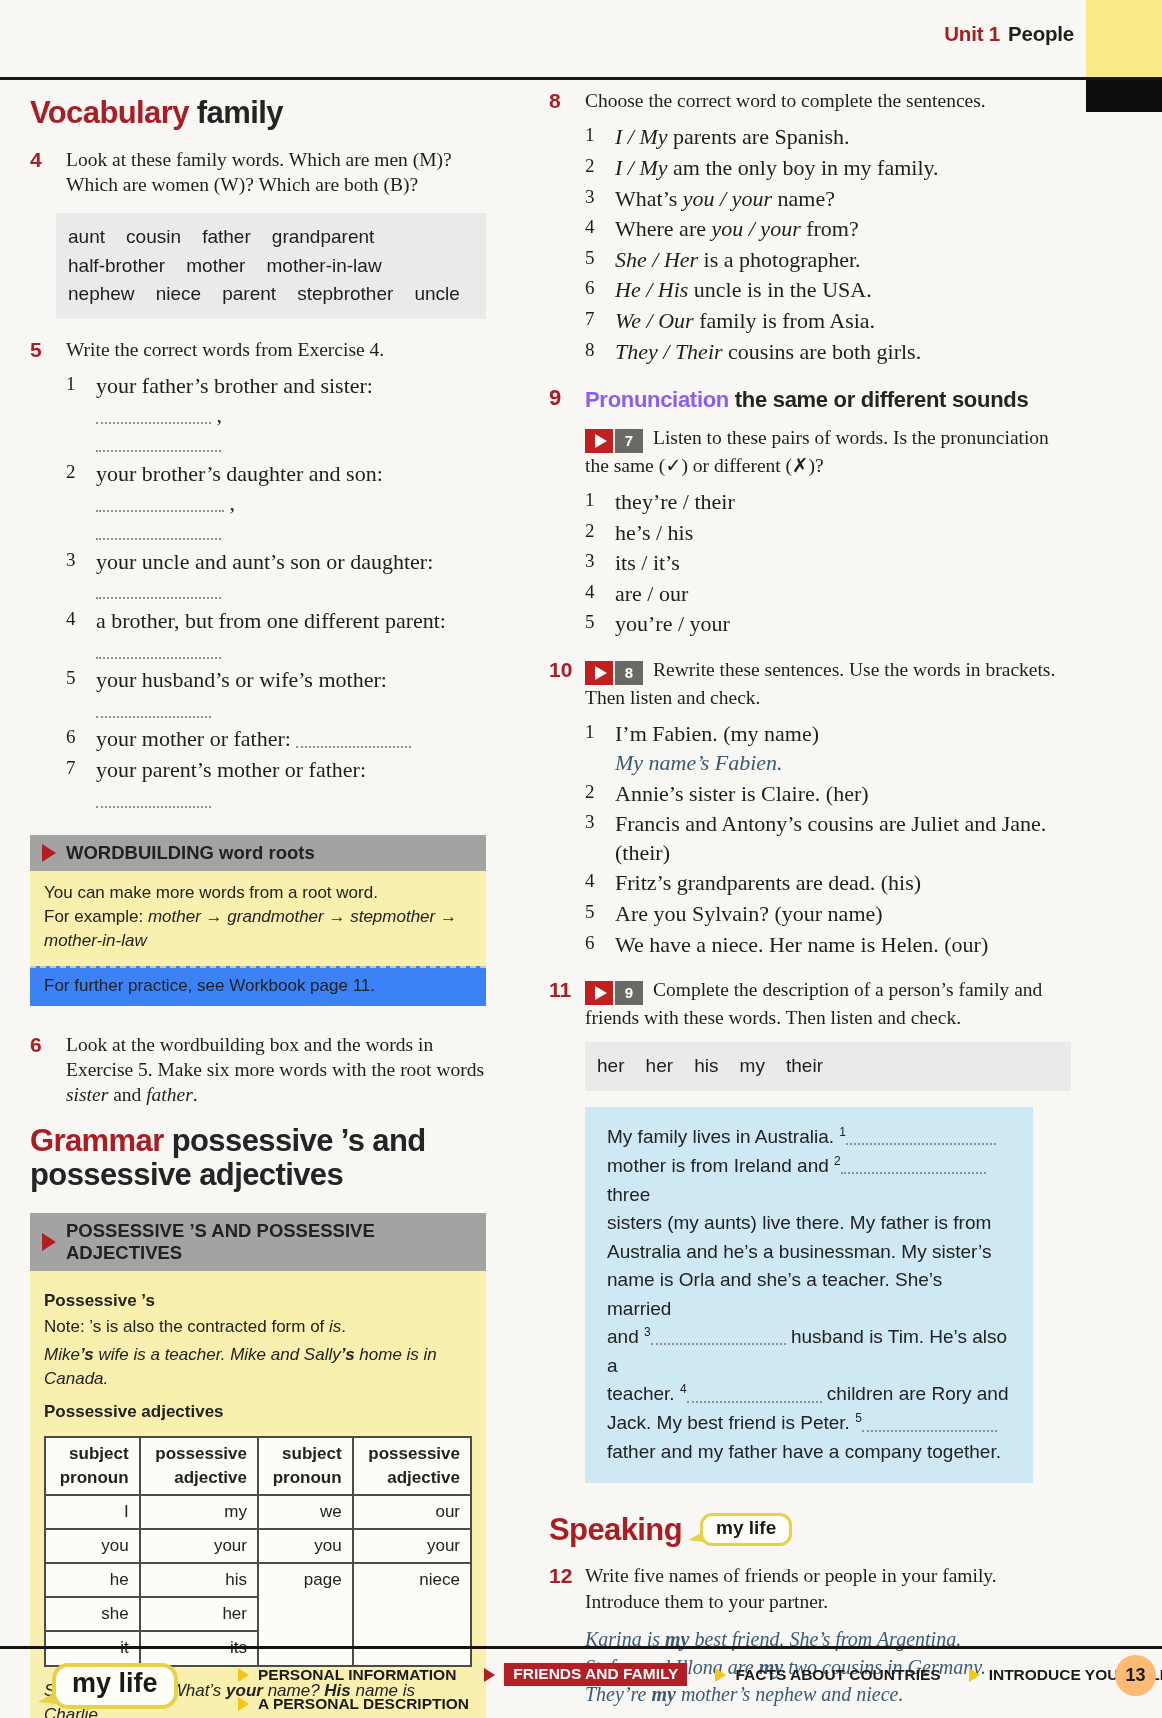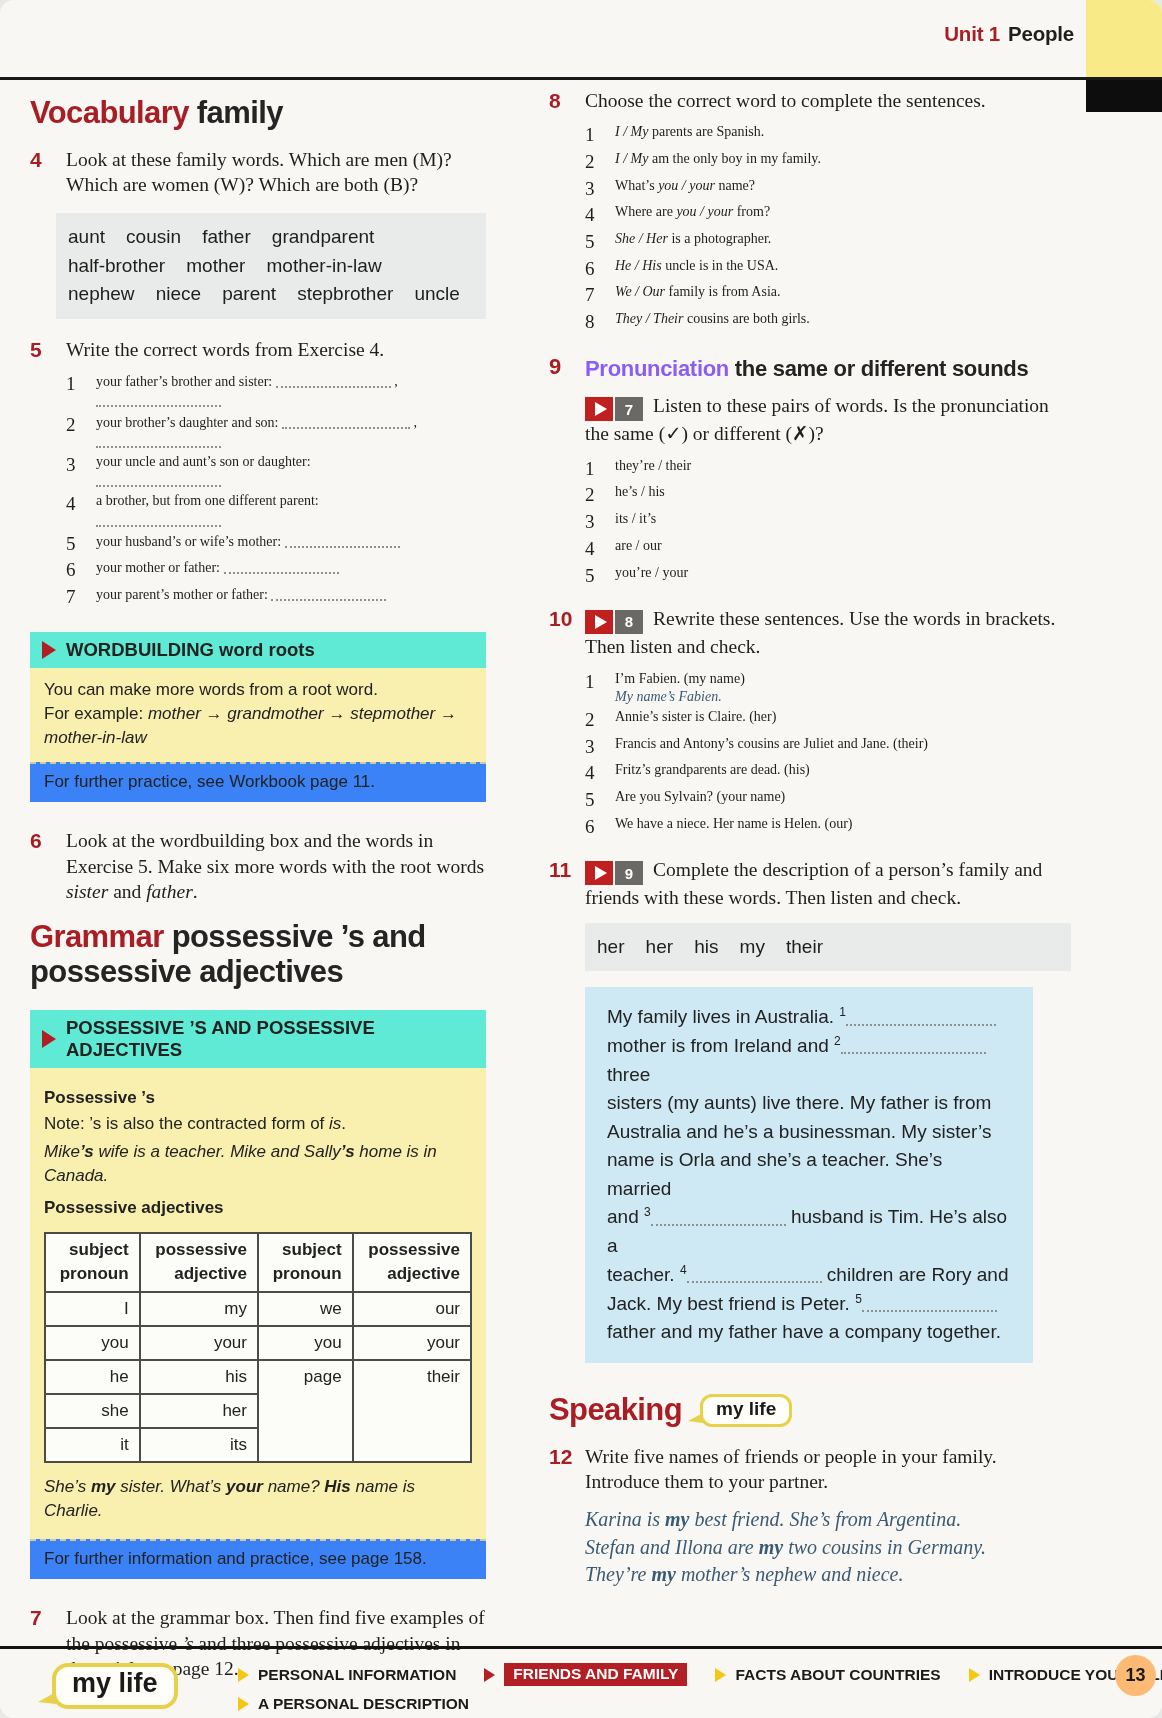--- a/index.html
+++ b/index.html
@@ -1,17 +1,17 @@
 <!DOCTYPE html>
 <html><head>
 <meta charset="utf-8">
 <style>
   html,body{margin:0;padding:0;background:#e8e8e6;}
   .page{position:relative;width:1162px;height:1718px;background:#f8f7f3;overflow:hidden;
-        font-family:"Liberation Serif",serif;color:#1e1e1c;border-radius:14px;}
+        font-family:"Liberation Serif",serif;color:#1e1e1c;}
 
   
   .unit-head{position:absolute;top:22px;right:88px;font-family:"Liberation Sans",sans-serif;
              font-weight:bold;font-size:20.5px;letter-spacing:-0.2px;}
   .unit-head .red{color:#a81e24;margin-right:8px;}
   .strip-yellow{position:absolute;top:0;right:0;width:76px;height:77px;background:#f9ea88;}
   .top-rule{position:absolute;top:77px;left:0;width:100%;height:3px;background:#191919;}
   .black-block{position:absolute;top:80px;right:0;width:76px;height:32px;background:#0d0d0d;}
 
   
@@ -27,33 +27,33 @@
           font-size:21px;color:#a81e24;line-height:1.25;}
   .ex-body{flex:1;font-size:19.5px;line-height:1.3;}
   .h2{font-family:"Liberation Sans",sans-serif;font-weight:bold;font-size:22px;
       letter-spacing:-0.3px;margin:2px 0 10px;color:#242424;}
   .h2 .red{color:#8b5cf6;}
   .ex-num.big{font-size:22px;}
 
   .items{margin:10px 0 0;padding:0;}
   .item{display:flex;margin:2px 0;}
   .item-num{flex:0 0 30px;font-size:19px;}
-  .item-body{flex:1;font-size:14px;line-height:1.3;}
+  .item-body{flex:1;font-size:22px;line-height:1.3;}
   .answer{font-style:italic;color:#3a5a74;}
 
   .blank{display:inline-block;border-bottom:2px dotted #8f8f8b;height:14px;vertical-align:-2px;}
 
   .wordbox{background:#e8ebe9;padding:10px 12px;margin:14px 0 18px 26px;
            font-family:"Liberation Sans",sans-serif;font-size:19px;line-height:1.5;
            white-space:pre-wrap;}
   .wordbox.inbody{margin:12px 0 16px 0;}
 
   
   .feature{margin:20px 0 26px;}
-  .feature-head{background:#5eead4;padding:7px 12px;display:flex;align-items:center;
+  .feature-head{background:#a3a3a3;padding:7px 12px;display:flex;align-items:center;
                 font-family:"Liberation Sans",sans-serif;font-weight:bold;font-size:18.5px;color:#222;}
   .tri-red{width:0;height:0;border-left:14px solid #b01f23;border-top:9px solid transparent;
            border-bottom:9px solid transparent;margin-right:10px;flex:0 0 auto;}
   .feature-body{background:#f9efae;padding:10px 14px 12px;
                 font-family:"Liberation Sans",sans-serif;font-size:17px;line-height:1.42;color:#222;}
   .feature-foot{background:#3b82f6;border-top:2px dashed #cfc8a8;padding:8px 14px 10px;
                 font-family:"Liberation Sans",sans-serif;font-size:17px;color:#222;}
   .fb-line{margin:0 0 4px;}
   .fb-sub{font-weight:bold;margin:8px 0 2px;}
 
@@ -213,21 +213,21 @@
           <tr>
             <td>you</td>
             <td>your</td>
             <td>you</td>
             <td>your</td>
           </tr>
           <tr>
             <td>he</td>
             <td>his</td>
             <td rowspan="3">page</td>
-            <td rowspan="3">their</td>
+            <td rowspan="3">niece</td>
           </tr>
           <tr>
             <td>she</td>
             <td>her</td>
           </tr>
           <tr>
             <td>it</td>
             <td>its</td>
           </tr>
         </tbody>

